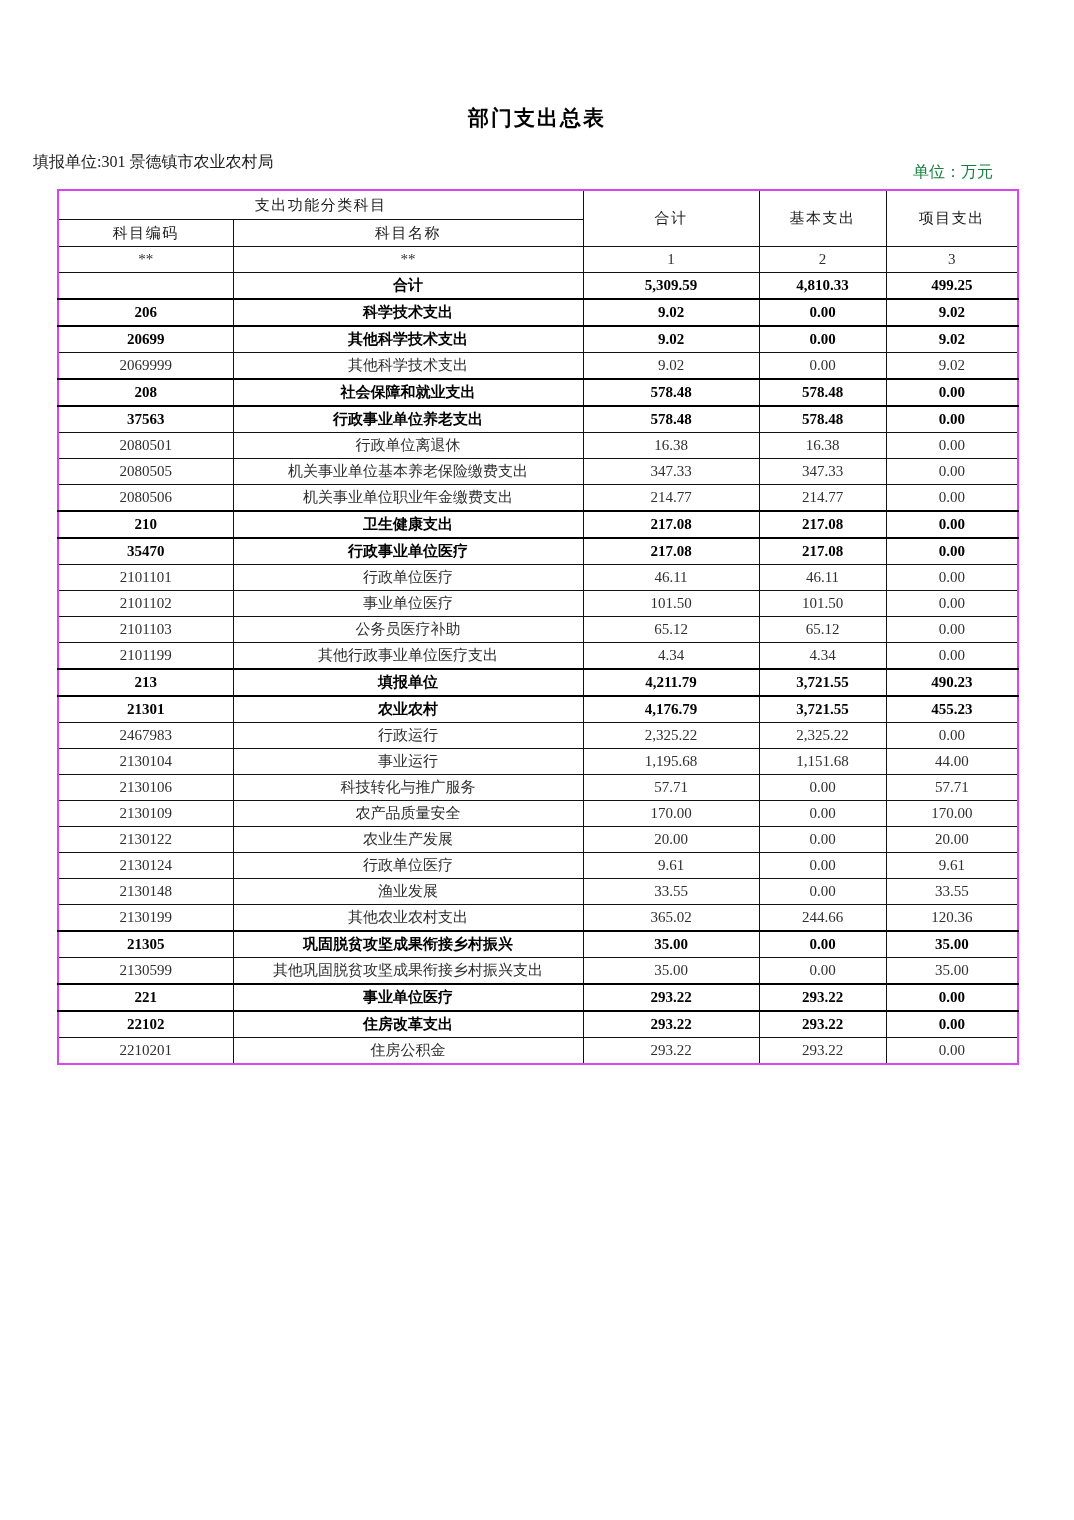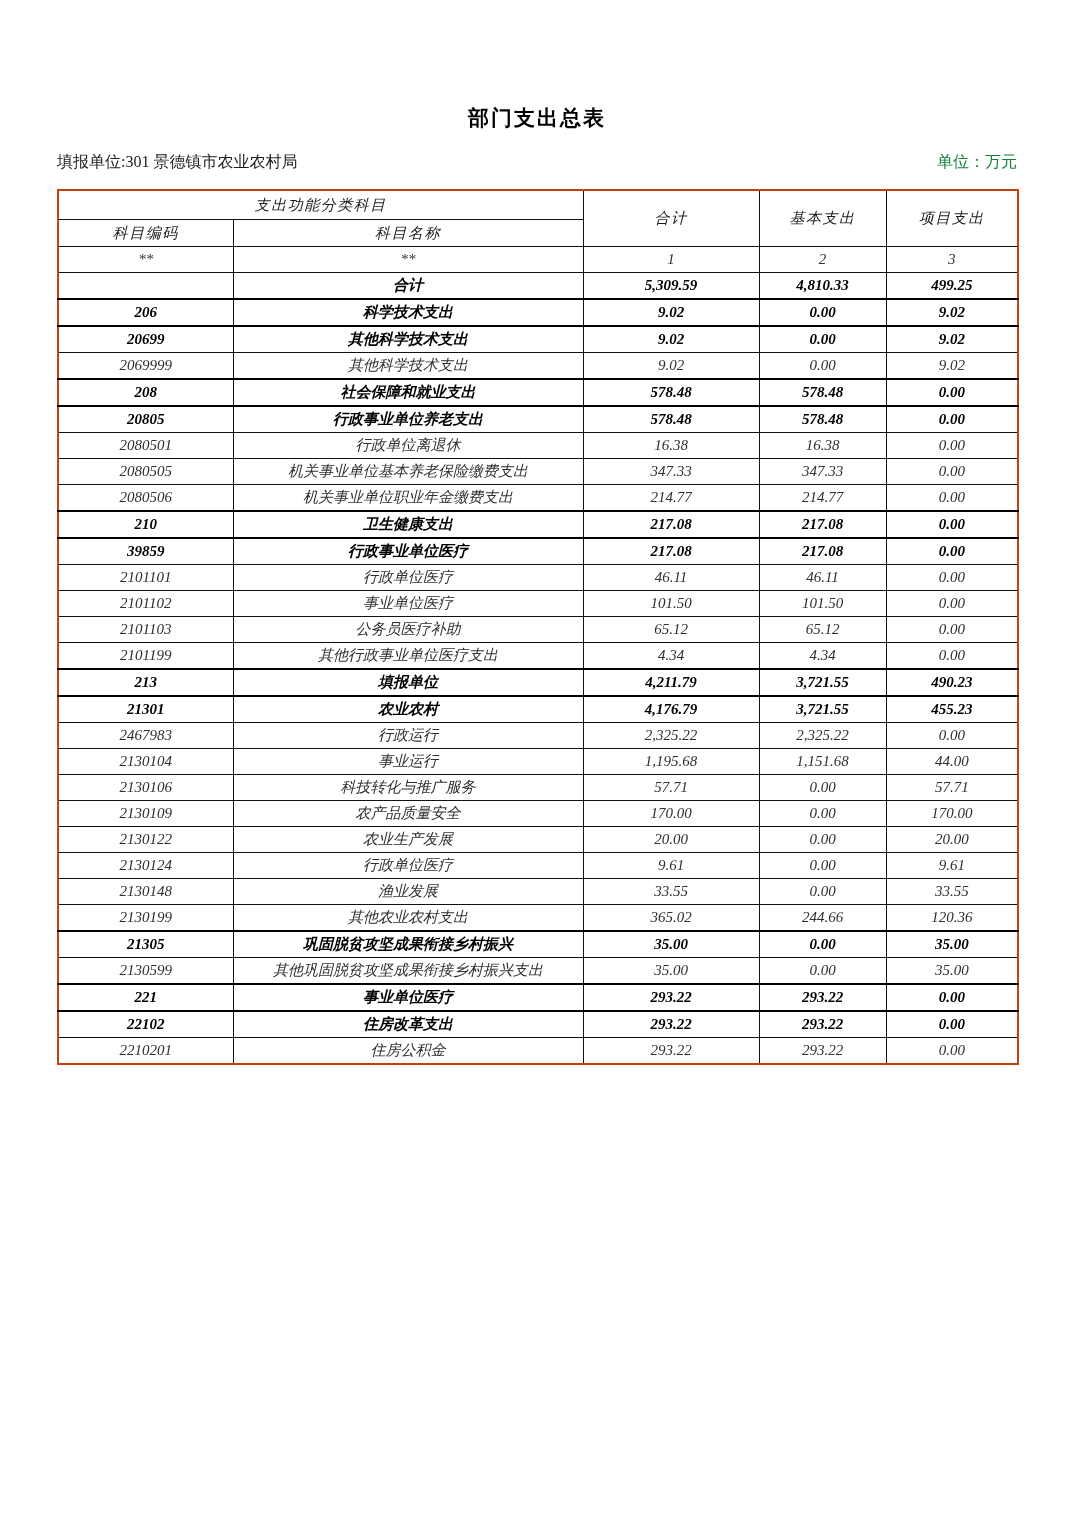--- a/index.html
+++ b/index.html
@@ -17,42 +17,41 @@
   }
   .page-title {
     margin: 104px 0 0 0;
     text-align: center;
     font-size: 21px;
     font-weight: bold;
     letter-spacing: 2px;
   }
   .meta-row {
     width: 960px;
-    margin: 20px 0 0 57px;
+    margin: 20px 0 0 33px;
     display: flex;
     justify-content: space-between;
-    align-items: flex-start;
+    align-items: flex-end;
   }
   .filing-unit {
     font-size: 16px;
     margin-bottom: 12px;
     color: #1c1c1c;
   }
   .unit-label {
     font-size: 16px;
     margin-bottom: 2px;
     color: #15803d;
   }
   table.budget-table {
     width: 960px;
     margin: 4px 0 0 57px;
     border-collapse: collapse;
     table-layout: fixed;
-    border: 2px solid #c2410c;
-    font-style: italic;
+    border: 2px solid #d946ef;
   }
   table.budget-table th,
   table.budget-table td {
     border: 1px solid #111;
     text-align: center;
     vertical-align: middle;
     padding: 0 2px;
     font-size: 15px;
     font-weight: normal;
     white-space: nowrap;
@@ -143,21 +142,21 @@
         <td>9.02</td>
       </tr>
       <tr class="bold thick-top">
         <td>208</td>
         <td>社会保障和就业支出</td>
         <td>578.48</td>
         <td>578.48</td>
         <td>0.00</td>
       </tr>
       <tr class="bold thick-top">
-        <td>20805</td>
+        <td>37563</td>
         <td>行政事业单位养老支出</td>
         <td>578.48</td>
         <td>578.48</td>
         <td>0.00</td>
       </tr>
       <tr>
         <td>2080501</td>
         <td>行政单位离退休</td>
         <td>16.38</td>
         <td>16.38</td>
@@ -178,21 +177,21 @@
         <td>0.00</td>
       </tr>
       <tr class="bold thick-top">
         <td>210</td>
         <td>卫生健康支出</td>
         <td>217.08</td>
         <td>217.08</td>
         <td>0.00</td>
       </tr>
       <tr class="bold thick-top">
-        <td>39859</td>
+        <td>35470</td>
         <td>行政事业单位医疗</td>
         <td>217.08</td>
         <td>217.08</td>
         <td>0.00</td>
       </tr>
       <tr>
         <td>2101101</td>
         <td>行政单位医疗</td>
         <td>46.11</td>
         <td>46.11</td>

